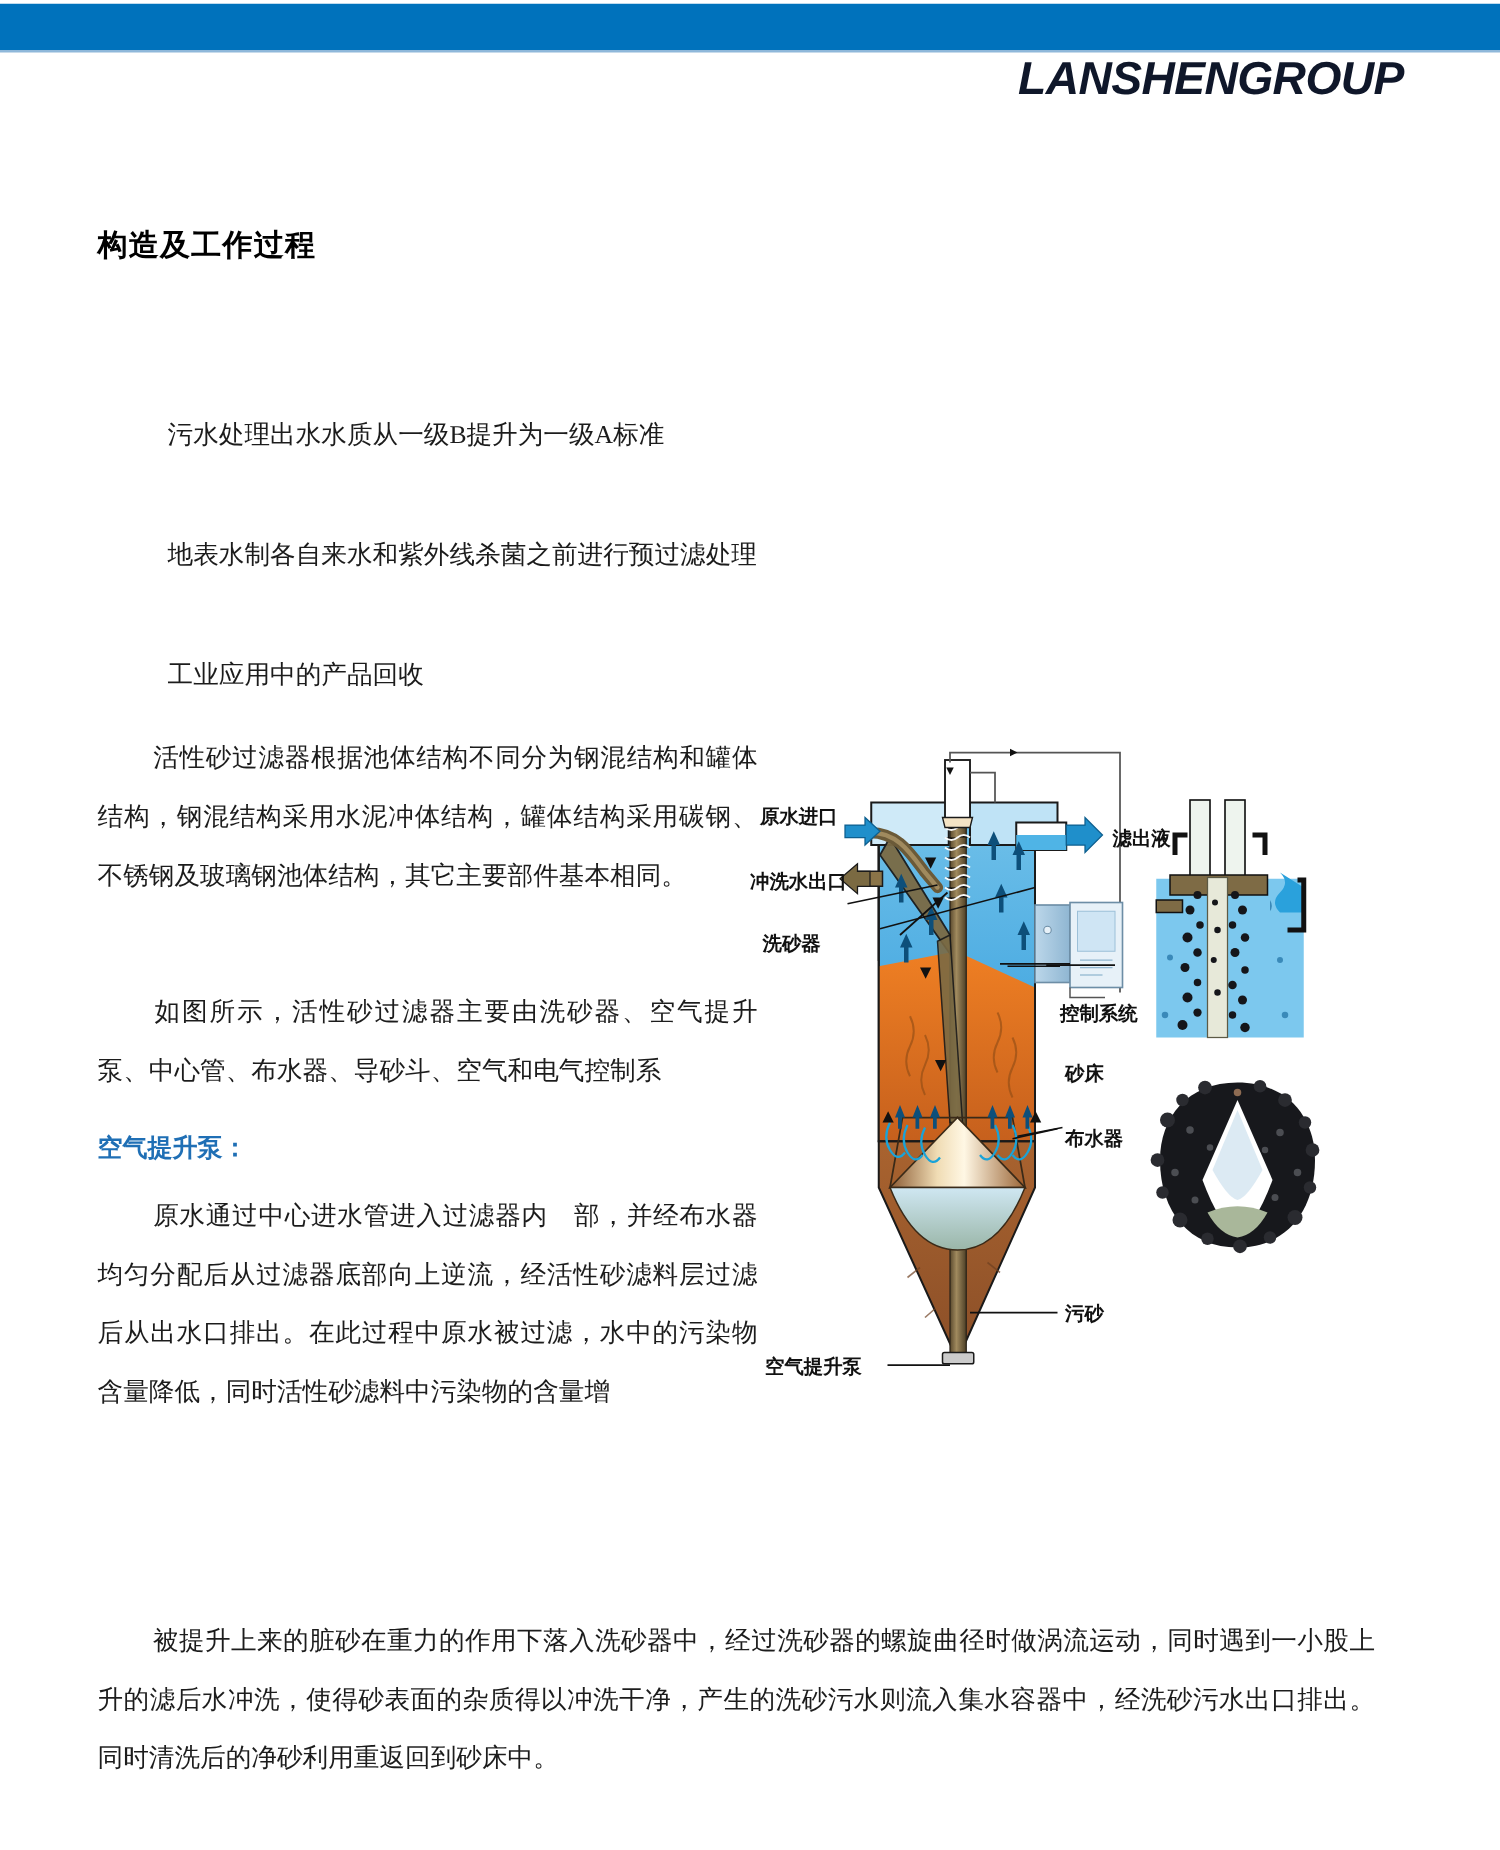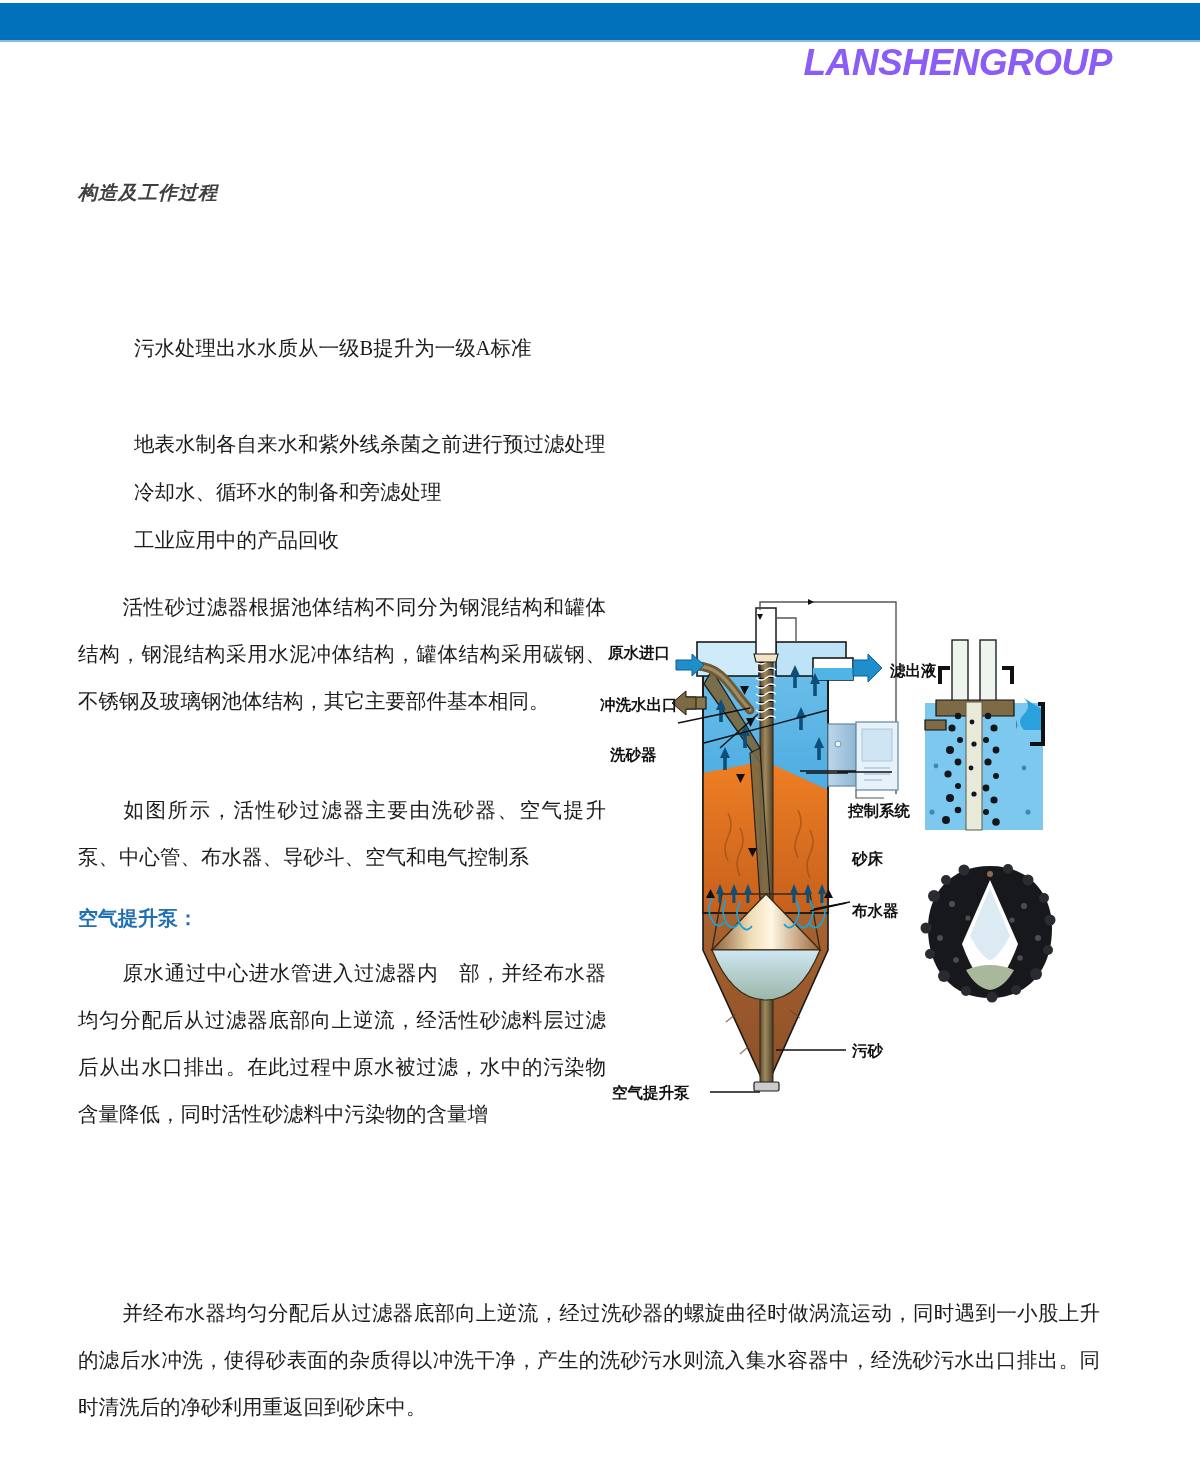--- a/index.html
+++ b/index.html
@@ -28,51 +28,50 @@
   #top-bar-underline {
     position: absolute;
     left: 0;
     top: 40px;
     width: 1200px;
     height: 2px;
     background: #8fb8da;
   }
   #brand-logo {
     position: absolute;
-    right: 88px;
+    right: 77px;
     top: 42px;
     font-family: "Liberation Sans", "DejaVu Sans", sans-serif;
     font-size: 37px;
     font-weight: 700;
     font-style: italic;
     letter-spacing: -0.5px;
-    color: #8b5cf6;
+    color: #0f172a;
     white-space: nowrap;
   }
 
   
   #content {
     position: absolute;
     left: 0;
     top: 0;
     width: 1200px;
     height: 1480px;
   }
 
   #section-title {
     position: absolute;
     left: 78px;
     top: 180px;
     font-family: "Liberation Sans", "DejaVu Sans", sans-serif;
-    font-size: 19px;
+    font-size: 24px;
     font-weight: 700;
-    color: #404040;
+    color: #000000;
     letter-spacing: 1px;
     white-space: nowrap;
-    font-style: italic;
   }
 
   
   .para {
     position: absolute;
     font-size: 20.5px;
     line-height: 47px;
     text-align: justify;
     text-justify: inter-character;
     color: #1c1c1c;
@@ -164,31 +163,30 @@
 
   <div id="top-bar"></div>
   <div id="top-bar-underline"></div>
   <div id="brand-logo">LANSHENGROUP</div>
 
   <div id="section-title">构造及工作过程</div>
 
 
   <div id="list-1" class="listitem">污水处理出水水质从一级B提升为一级A标准</div>
   <div id="list-3" class="listitem">地表水制各自来水和紫外线杀菌之前进行预过滤处理</div>
-  <div id="list-4" class="listitem">冷却水、循环水的制备和旁滤处理</div>
   <div id="list-5" class="listitem">工业应用中的产品回收</div>
 
   <div id="para-structure" class="para indent">活性砂过滤器根据池体结构不同分为钢混结构和罐体结构，钢混结构采用水泥冲体结构，罐体结构采用碳钢、不锈钢及玻璃钢池体结构，其它主要部件基本相同。</div>
 
   <div id="para-asshown" class="para indent">如图所示，活性砂过滤器主要由洗砂器、空气提升泵、中心管、布水器、导砂斗、空气和电气控制系</div>
 
   <div id="subheading-process">空气提升泵：</div>
 
   <div id="para-process-a" class="para indent">原水通过中心进水管进入过滤器内　部，并经布水器均匀分配后从过滤器底部向上逆流，经活性砂滤料层过滤后从出水口排出。在此过程中原水被过滤，水中的污染物含量降低，同时活性砂滤料中污染物的含量增</div>
-  <div id="para-process-c" class="para indent">并经布水器均匀分配后从过滤器底部向上逆流，经过洗砂器的螺旋曲径时做涡流运动，同时遇到一小股上升的滤后水冲洗，使得砂表面的杂质得以冲洗干净，产生的洗砂污水则流入集水容器中，经洗砂污水出口排出。同时清洗后的净砂利用重返回到砂床中。</div>
+  <div id="para-process-c" class="para indent">被提升上来的脏砂在重力的作用下落入洗砂器中，经过洗砂器的螺旋曲径时做涡流运动，同时遇到一小股上升的滤后水冲洗，使得砂表面的杂质得以冲洗干净，产生的洗砂污水则流入集水容器中，经洗砂污水出口排出。同时清洗后的净砂利用重返回到砂床中。</div>
 
   <div id="figure">
     <svg width="510" height="510" viewBox="0 0 510 510" xmlns="http://www.w3.org/2000/svg">
       <defs>
         <linearGradient id="gradWater" x1="0" y1="0" x2="0" y2="1">
           <stop offset="0%" stop-color="#6fc0e9"></stop>
           <stop offset="100%" stop-color="#2f9bdc"></stop>
         </linearGradient>
         <linearGradient id="gradSand" x1="0" y1="0" x2="0" y2="1">
           <stop offset="0%" stop-color="#ef7f23"></stop>

